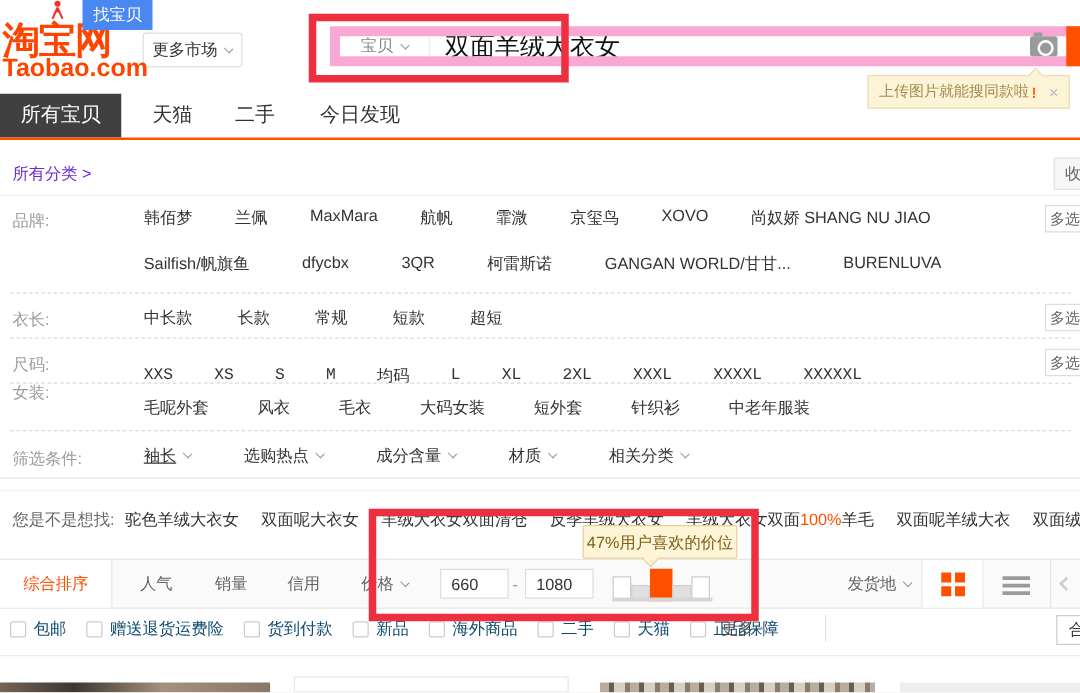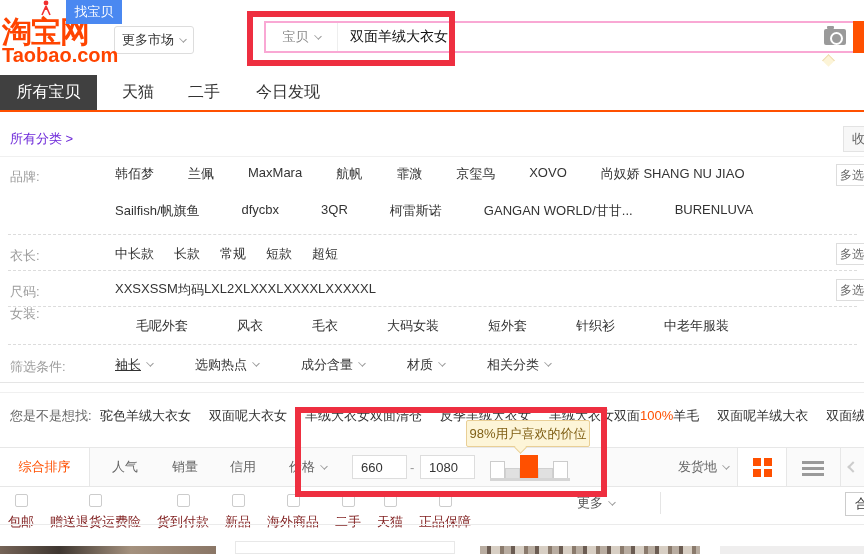--- a/index.html
+++ b/index.html
@@ -19,24 +19,24 @@
   .chev-left { width:8px; height:8px; border-left:2px solid #ccc; border-bottom:2px solid #ccc;
     transform:rotate(45deg); }
 
   
   .badge { left:66px; top:0; width:56px; height:24px; background:#4a88f1; color:#fff;
     font-size:13px; justify-content:center; z-index:5; }
   .logo-cn { left:2px; top:12px; font-size:30px; font-weight:bold; color:#ff4400; letter-spacing:-1px; }
   .logo-en { left:2px; top:44px; font-size:20px; font-weight:bold; color:#ff4400; }
   .more-markets { left:114px; top:26px; width:80px; height:28px; border:1px solid #ddd;
     border-radius:3px; justify-content:center; color:#333; cursor:pointer; }
-  .searchbox { left:264px; top:21px; width:600px; height:32px; border:2px solid #f9a8d4;
+  .searchbox { left:264px; top:21px; width:600px; height:32px; border:8px solid #f9a8d4;
     background:#fff; display:flex; align-items:stretch; }
   .search-cat { width:72px; border-right:1px solid #eee; color:#888; justify-content:center; cursor:pointer; }
-  .search-input { flex:1; border:none; outline:none; font-size:14px; color:#111;
+  .search-input { flex:1; border:none; outline:none; font-size:20px; color:#111;
     padding-left:12px; font-family:inherit; background:transparent; }
   .camera { left:824px; top:29px; width:22px; height:16px; background:#9a9a9a; border-radius:2px; cursor:pointer; }
   .camera::before { content:''; position:absolute; left:6px; top:3px; width:9px; height:9px;
     border:2px solid #fff; border-radius:50%; }
   .camera::after { content:''; position:absolute; top:-3px; left:3px; width:7px; height:3px;
     background:#9a9a9a; border-radius:1px; }
   .search-btn-sliver { left:853px; top:21px; width:11px; height:32px; background:#ff5000; }
 
   .tooltip1 { left:694px; top:60px; width:162px; height:27px; background:#fcf4d7;
     border:1px solid #eedbae; justify-content:center; gap:2px; color:#a28a51; font-size:12px; z-index:6; }
@@ -95,21 +95,21 @@
     justify-content:center; cursor:pointer; }
 
   
   .tooltip41 { left:466px; top:420px; width:124px; height:27px; background:#fdf5d8;
     border:1px solid #e9cf96; border-radius:2px; justify-content:center; color:#806016; z-index:30; }
   .tooltip41-arrow { left:516px; top:443px; width:9px; height:9px; background:#fdf5d8;
     border-right:1px solid #e9cf96; border-bottom:1px solid #e9cf96; transform:rotate(45deg); z-index:31; }
 
   
   .cbrow { left:8px; top:494px; display:flex; gap:16px; }
-  .cb { display:flex; align-items:center; gap:6px; color:#7f1d1d; cursor:pointer; white-space:nowrap;flex-direction:column; }
+  .cb { display:flex; align-items:center; gap:6px; color:#0c4a6e; cursor:pointer; white-space:nowrap; }
   .cb i { width:13px; height:13px; border:1px solid #ccc; background:#fff; border-radius:2px; display:block; }
   .more-link { left:577px; top:494px; color:#555; cursor:pointer; }
   .vdiv { left:660px; top:492px; width:1px; height:22px; background:#e5e5e5; }
   .merge-btn { left:845px; top:492px; width:42px; height:24px; border:1px solid #ccc; background:#fff;
     color:#333; padding-left:9px; cursor:pointer; }
 
   
   .pimg1 { left:-8px; top:546px; width:224px; height:8px;
     background:linear-gradient(90deg,#7d6a5d,#3e3630 30%,#a4917e 62%,#8a7666); }
   .pcard2 { left:235px; top:541px; width:220px; height:13px; background:#fff; border:1px solid #e8e8e8; }
@@ -143,20 +143,25 @@
     <div class="flex search-cat">
       <span>宝贝</span>
       <i class="caret"></i>
     </div>
     <input class="search-input" value="双面羊绒大衣女" style="">
   </div>
   <div class="abs camera"></div>
   <div class="abs search-btn-sliver"></div>
 
   <div class="abs tooltip1-arrow"></div>
+  <div class="abs flex tooltip1">
+    <span>上传图片就能搜同款啦</span>
+    <span class="mark">!</span>
+    <span class="close">×</span>
+  </div>
 
   <div class="abs redbox redbox1"></div>
 
   <div class="abs flex tab tab-active">所有宝贝</div>
   <div class="abs flex tab" style="left:115px;width:46px;">天猫</div>
   <div class="abs flex tab" style="left:184px;width:40px;">二手</div>
   <div class="abs flex tab" style="left:252px;width:72px;">今日发现</div>
   <div class="abs tabline"></div>
 
   <div class="abs crumb">所有分类 &gt;</div>
@@ -179,49 +184,49 @@
     <span>Sailfish/帆旗鱼</span>
     <span>dfycbx</span>
     <span>3QR</span>
     <span>柯雷斯诺</span>
     <span>GANGAN WORLD/甘甘...</span>
     <span>BURENLUVA</span>
   </div>
   <div class="abs hr-dashed" style="top:234px;"></div>
 
   <div class="abs f-label" style="top:247px;">衣长:</div>
-  <div class="abs f-row" style="top:245px;gap:20px;">
+  <div class="abs f-row" style="top:245px;gap:36px;">
     <span>中长款</span>
     <span>长款</span>
     <span>常规</span>
     <span>短款</span>
     <span>超短</span>
   </div>
   <div class="abs flex multi-btn" style="top:243px;">多选</div>
   <div class="abs hr-dashed" style="top:270px;"></div>
 
   <div class="abs f-label" style="top:283px;">尺码:</div>
-  <div class="abs f-row" style="top:281px;">
+  <div class="abs f-row" style="top:292px;gap:33px;font-family:Liberation Mono, monospace;">
     <span>XXS</span>
     <span>XS</span>
     <span>S</span>
     <span>M</span>
     <span>均码</span>
     <span>L</span>
     <span>XL</span>
     <span>2XL</span>
     <span>XXXL</span>
     <span>XXXXL</span>
     <span>XXXXXL</span>
   </div>
   <div class="abs flex multi-btn" style="top:279px;">多选</div>
   <div class="abs hr-dashed" style="top:306px;"></div>
 
   <div class="abs f-label" style="top:305px;">女装:</div>
-  <div class="abs f-row" style="top:317px;gap:49px;margin-left:21px;">
+  <div class="abs f-row" style="top:317px;gap:39px;">
     <span>毛呢外套</span>
     <span>风衣</span>
     <span>毛衣</span>
     <span>大码女装</span>
     <span>短外套</span>
     <span>针织衫</span>
     <span>中老年服装</span>
   </div>
   <div class="abs hr-dashed" style="top:344px;"></div>
 
@@ -281,21 +286,21 @@
   </div>
   <div class="abs list-icon">
       <i></i>
       <i></i>
       <i></i>
     </div>
   <div class="abs flex pager-chev">
     <i class="chev-left"></i>
   </div>
 
-  <div class="abs flex tooltip41">98%用户喜欢的价位</div>
+  <div class="abs flex tooltip41">47%用户喜欢的价位</div>
   <div class="abs tooltip41-arrow"></div>
 
   <div class="abs cbrow">
     <span class="cb">
         <i></i>
         <span>包邮</span>
       </span>
     <span class="cb">
         <i></i>
         <span>赠送退货运费险</span>

